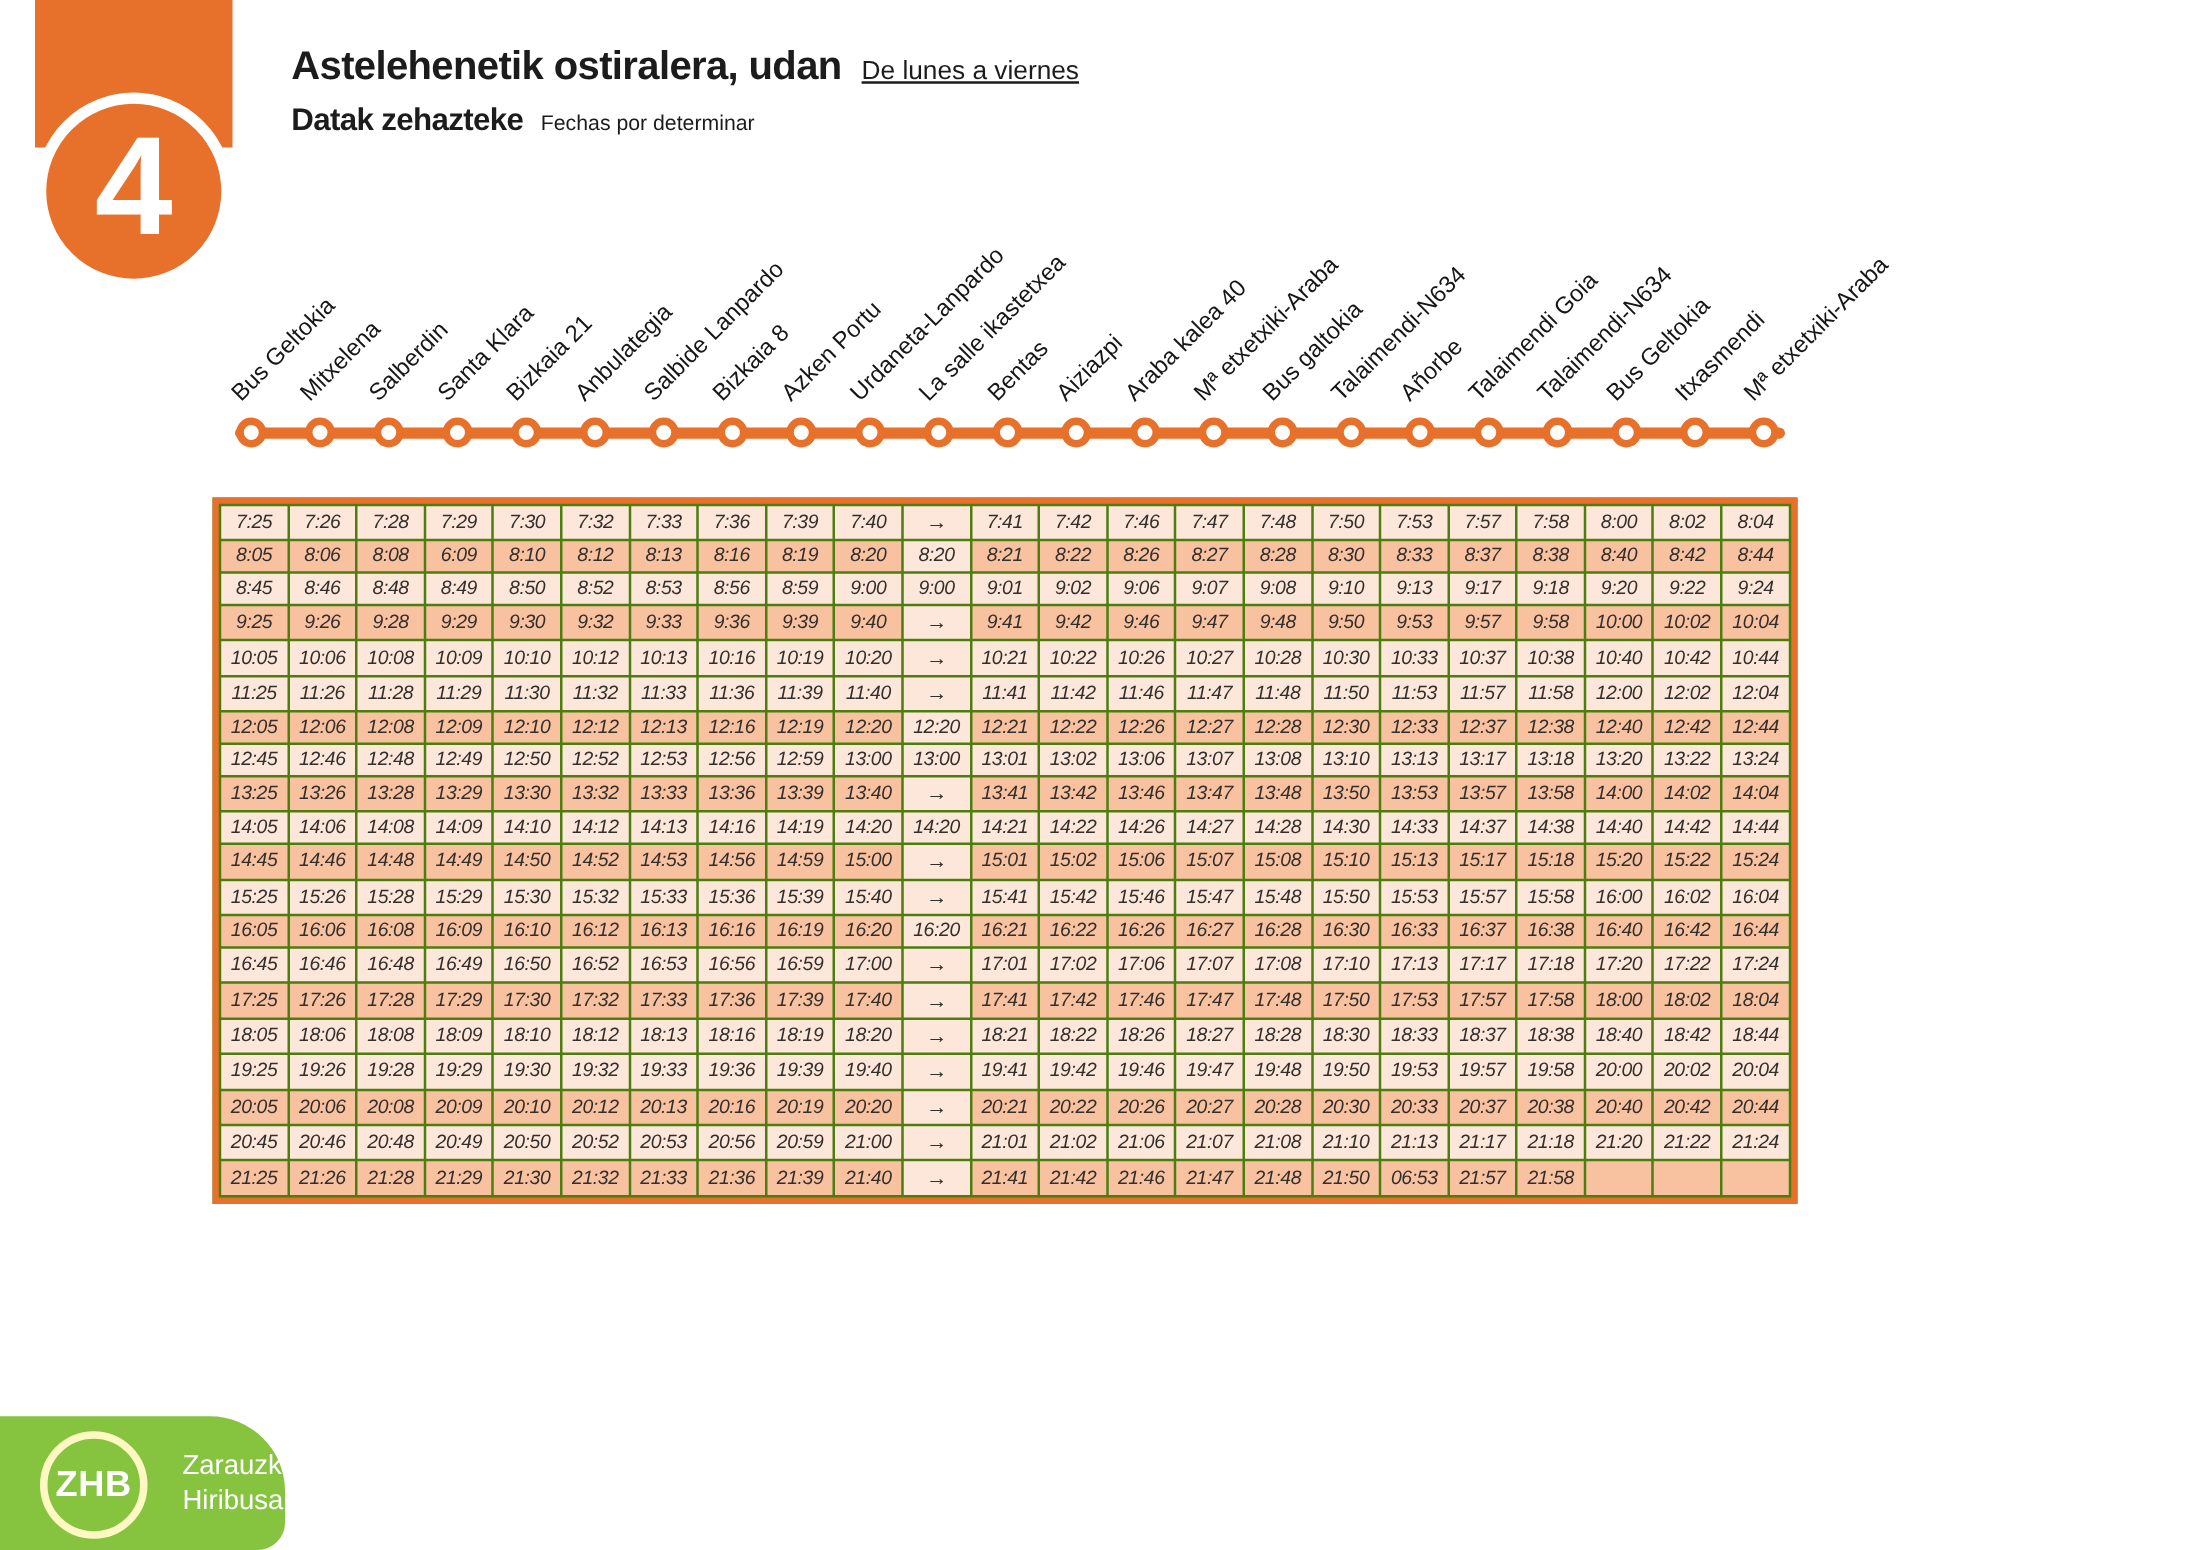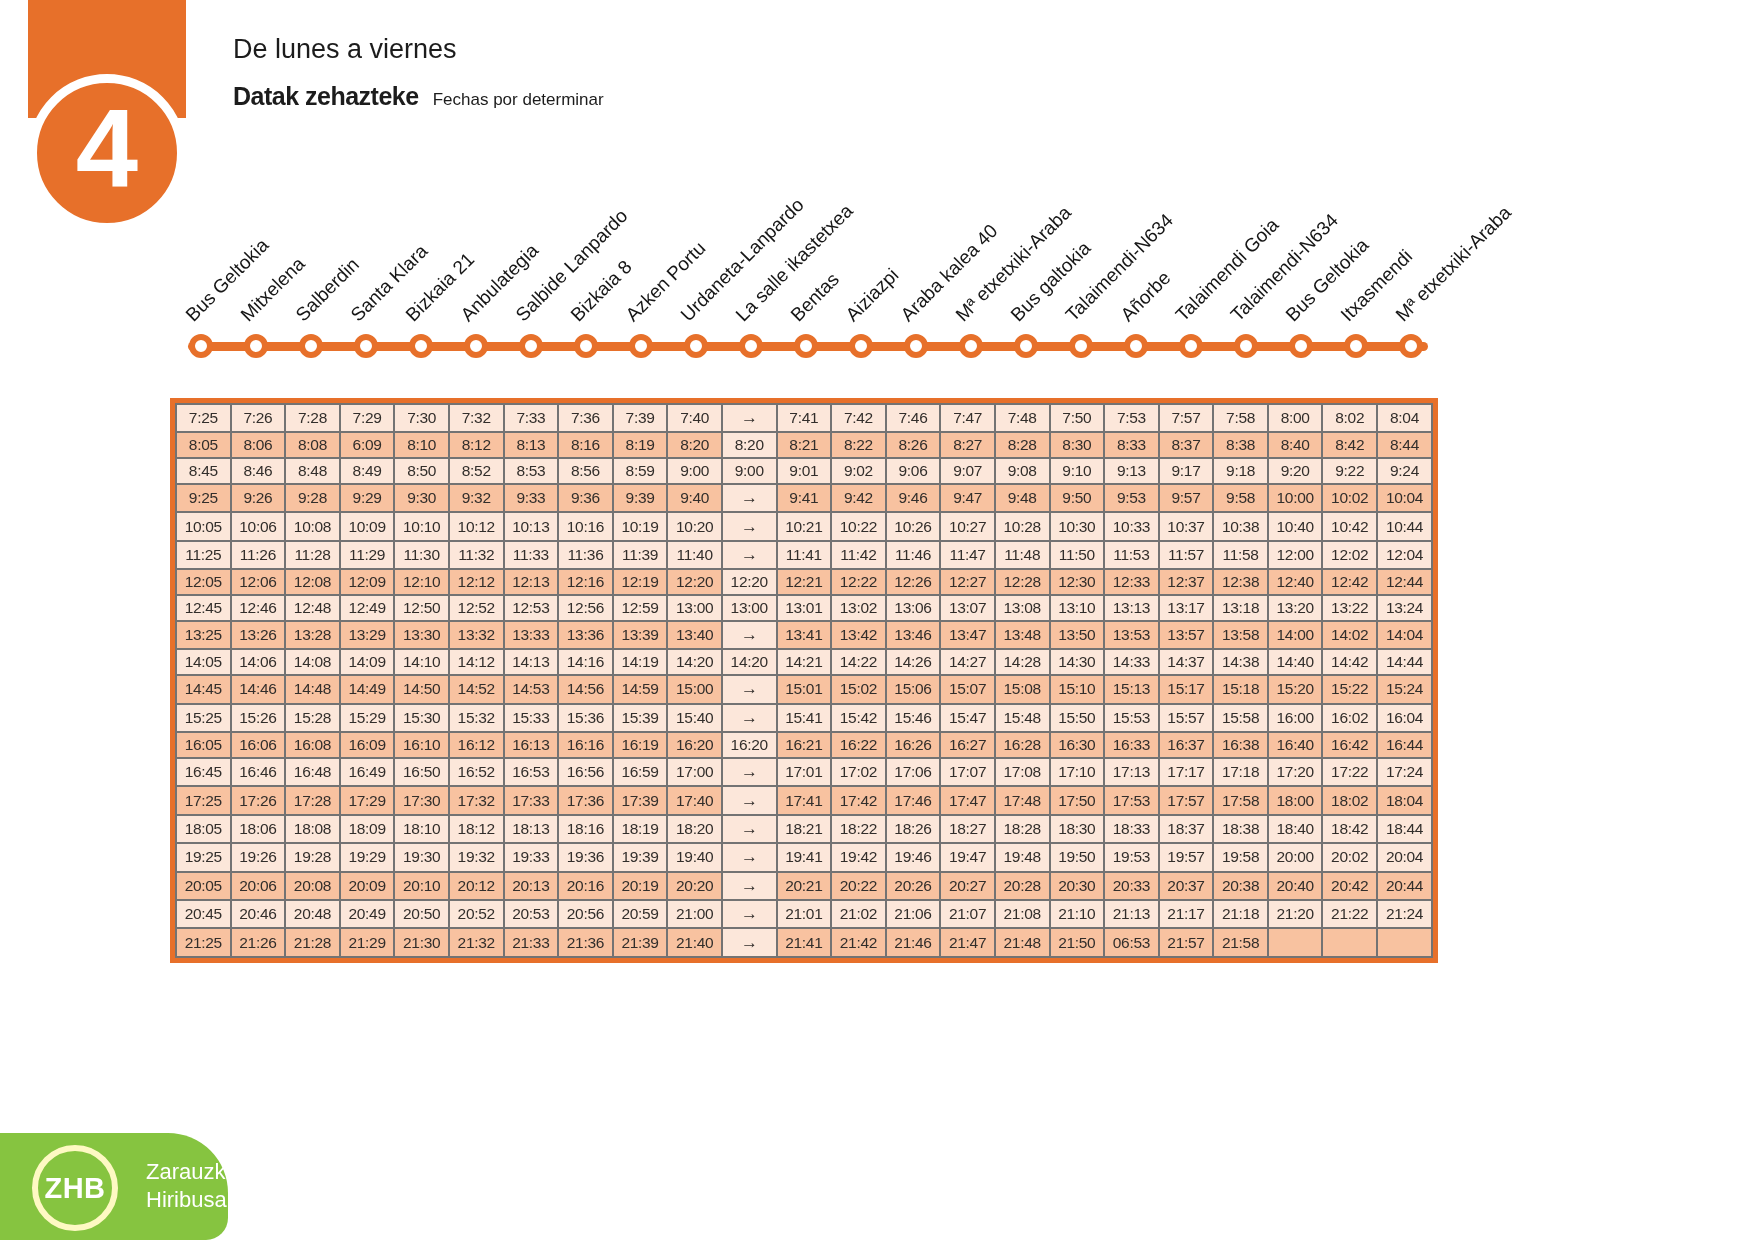--- a/index.html
+++ b/index.html
@@ -24,21 +24,21 @@
   .badge-circle{
     position:absolute;left:28px;top:74px;width:158px;height:158px;
     border-radius:50%;background:var(--orange);border:9px solid #fff;
     display:flex;align-items:center;justify-content:center;
   }
   .badge-circle span{color:#fff;font-size:112px;font-weight:bold;line-height:1;margin-top:-8px;}
 
   
   .title-row{position:absolute;left:233px;top:34px;display:flex;align-items:baseline;gap:16px;white-space:nowrap;}
   .title-eu{font-size:32px;font-weight:bold;letter-spacing:-0.5px;}
-  .title-es{font-size:27px;}
+  .title-es{font-size:21px;text-decoration:underline;}
   .subtitle-row{position:absolute;left:233px;top:82px;display:flex;align-items:baseline;gap:14px;white-space:nowrap;}
   .subtitle-eu{font-size:25px;font-weight:bold;letter-spacing:-0.5px;}
   .subtitle-es{font-size:17px;}
 
   
   #route{position:absolute;left:0;top:0;width:1754px;height:380px;}
   .route-line{position:absolute;left:188px;top:342px;width:1240px;height:9px;background:var(--orange);border-radius:5px;}
   .stop-marker{
     position:absolute;top:334px;width:24px;height:24px;border-radius:50%;
     background:#fff;border:6px solid var(--orange);
@@ -47,22 +47,23 @@
     position:absolute;top:304px;height:22px;line-height:22px;
     font-size:19px;color:#161616;white-space:nowrap;
     transform:rotate(-45deg);transform-origin:0 100%;
   }
 
   
   .tt-wrap{position:absolute;left:170px;top:398px;width:1268px;height:565px;}
   table{
     width:100%;height:100%;
     border-collapse:separate;border-spacing:2px;
-    table-layout:fixed;background:#737373;
+    table-layout:fixed;background:#4d7c0f;
     border:5px solid var(--orange);
+    font-style:italic;
   }
   td{
     text-align:center;vertical-align:middle;padding:0;
     font-size:15.5px;letter-spacing:-0.3px;color:#322e2b;
     overflow:hidden;white-space:nowrap;
   }
   td.light{background:var(--row-light);}
   td.dark{background:var(--row-dark);}
   td.arrow{font-size:17px;}
 
@@ -82,20 +83,21 @@
 </style>
 </head>
 <body>
 
 <div class="badge-rect"></div>
 <div class="badge-circle">
   <span>4</span>
 </div>
 
 <div class="title-row">
+  <span class="title-eu">Astelehenetik ostiralera, udan</span>
   <span class="title-es">De lunes a viernes</span>
 </div>
 <div class="subtitle-row">
   <span class="subtitle-eu">Datak zehazteke</span>
   <span class="subtitle-es">Fechas por determinar</span>
 </div>
 
 <div id="route">
   <div class="route-line"></div>
 <div class="stop-marker" style="left: 189px;"></div>

